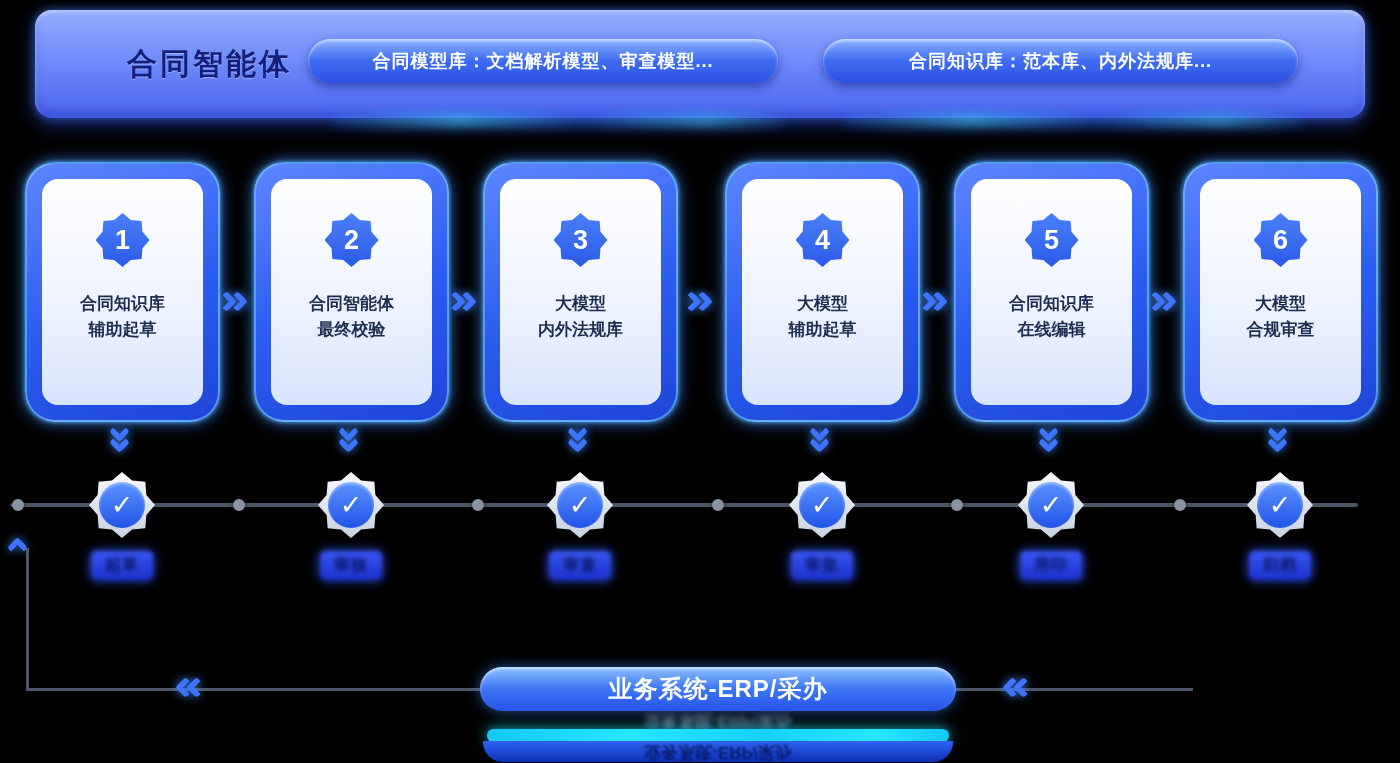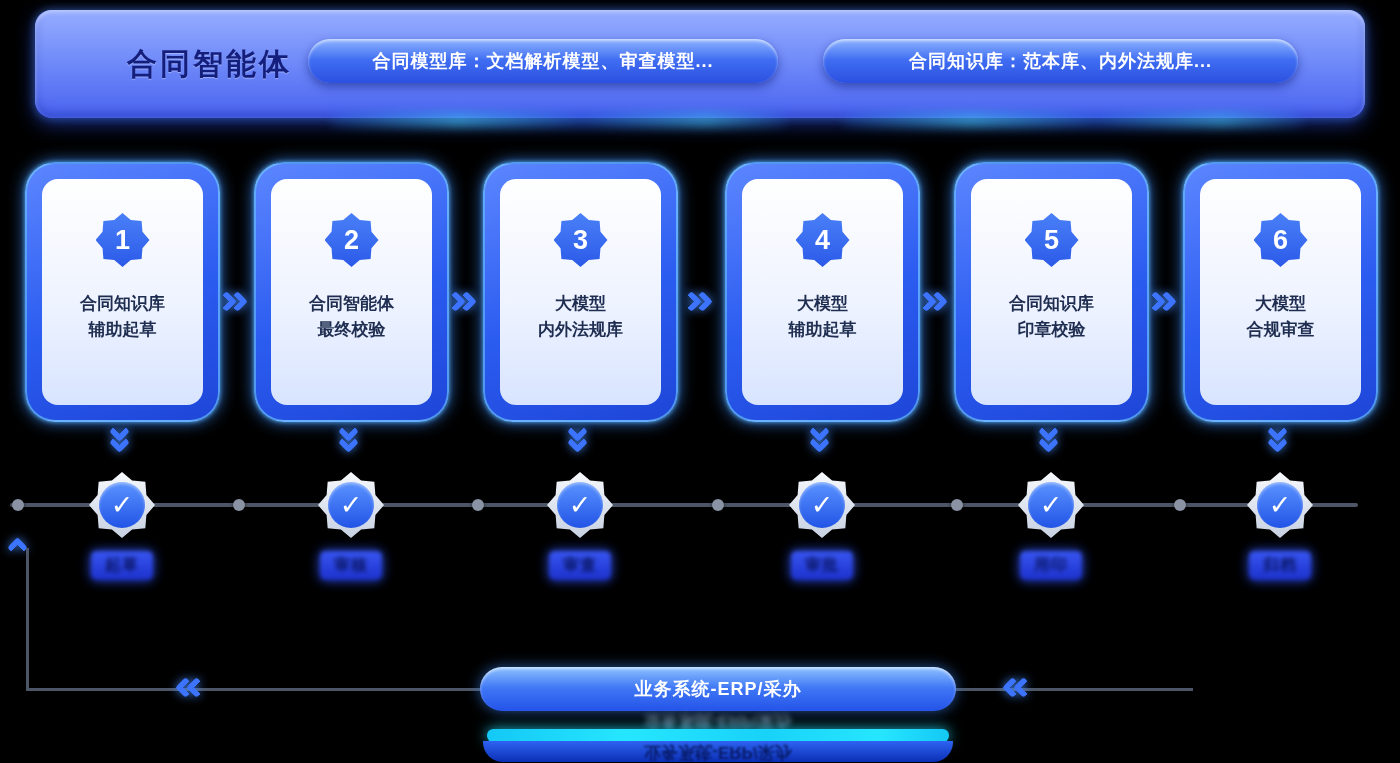--- a/index.html
+++ b/index.html
@@ -117,21 +117,21 @@
   .vline { position:absolute; left:26px; top:548px; width:3px; height:142px; background:#4d5666; }
   .hline-left { position:absolute; left:26px; top:688px; width:456px; height:3px; background:#4d5666; }
   .hline-right { position:absolute; left:953px; top:688px; width:240px; height:3px; background:#4d5666; }
 
   
   .erp-pill {
     position:absolute; left:480px; top:667px; width:476px; height:44px; border-radius:22px;
     background:linear-gradient(180deg,#8fc2ff 0%,#3f77f5 48%,#2453e8 100%);
     box-shadow:inset 0 2px 3px rgba(255,255,255,.55), 0 0 14px rgba(60,140,255,.6);
     display:flex; align-items:center; justify-content:center;
-    color:#fff; font-size:18px; font-weight:bold; letter-spacing:1px;
+    color:#fff; font-size:24px; font-weight:bold; letter-spacing:1px;
   }
   .erp-ghost {
     position:absolute; left:480px; top:710px; width:476px; text-align:center;
     transform:scaleY(-1); color:rgba(190,220,255,.5); font-size:17px; font-weight:bold;
     filter:blur(2.5px);
   }
   .erp-cyan {
     position:absolute; left:487px; top:729px; width:462px; height:13px; border-radius:6px;
     background:linear-gradient(90deg,#14c8f5,#26e6ff 30%,#18d2f8 60%,#26e6ff 85%,#14c8f5);
     box-shadow:0 0 14px rgba(35,220,255,.85); filter:blur(.5px);
@@ -203,21 +203,21 @@
       </div>
     </div>
   </div>
   <div class="card" style="left:954px">
     <div class="card-inner">
       <div class="badge">
           <span>5</span>
         </div>
       <div class="card-text">
         <div>合同知识库</div>
-        <div>印章校验</div>
+        <div>在线编辑</div>
       </div>
     </div>
   </div>
   <div class="card" style="left:1183px">
     <div class="card-inner">
       <div class="badge">
           <span>6</span>
         </div>
       <div class="card-text">
         <div>大模型</div>

